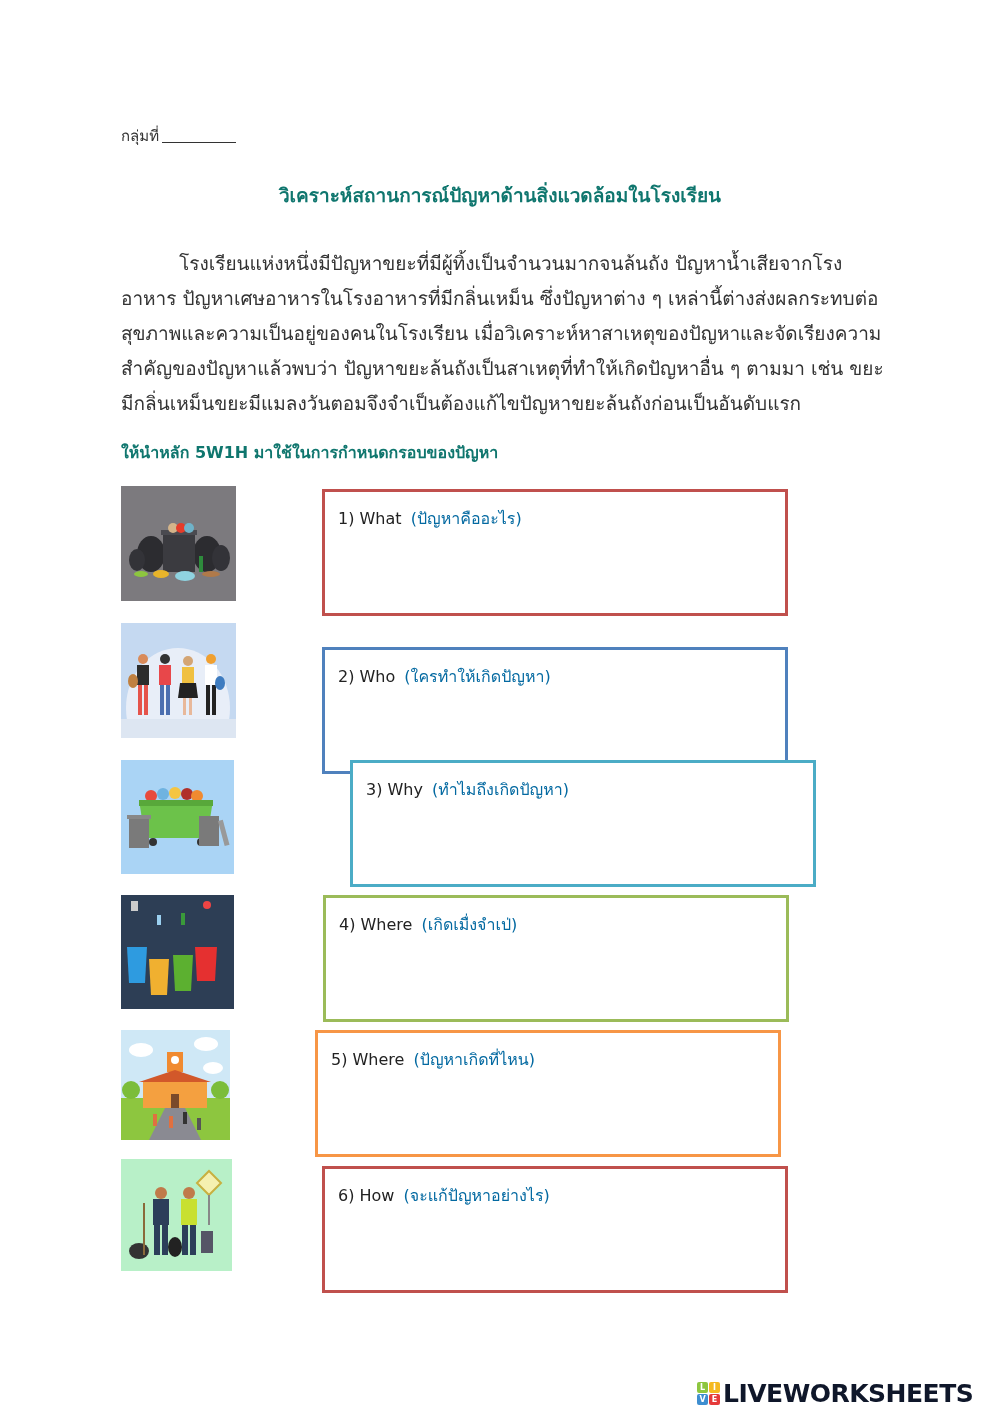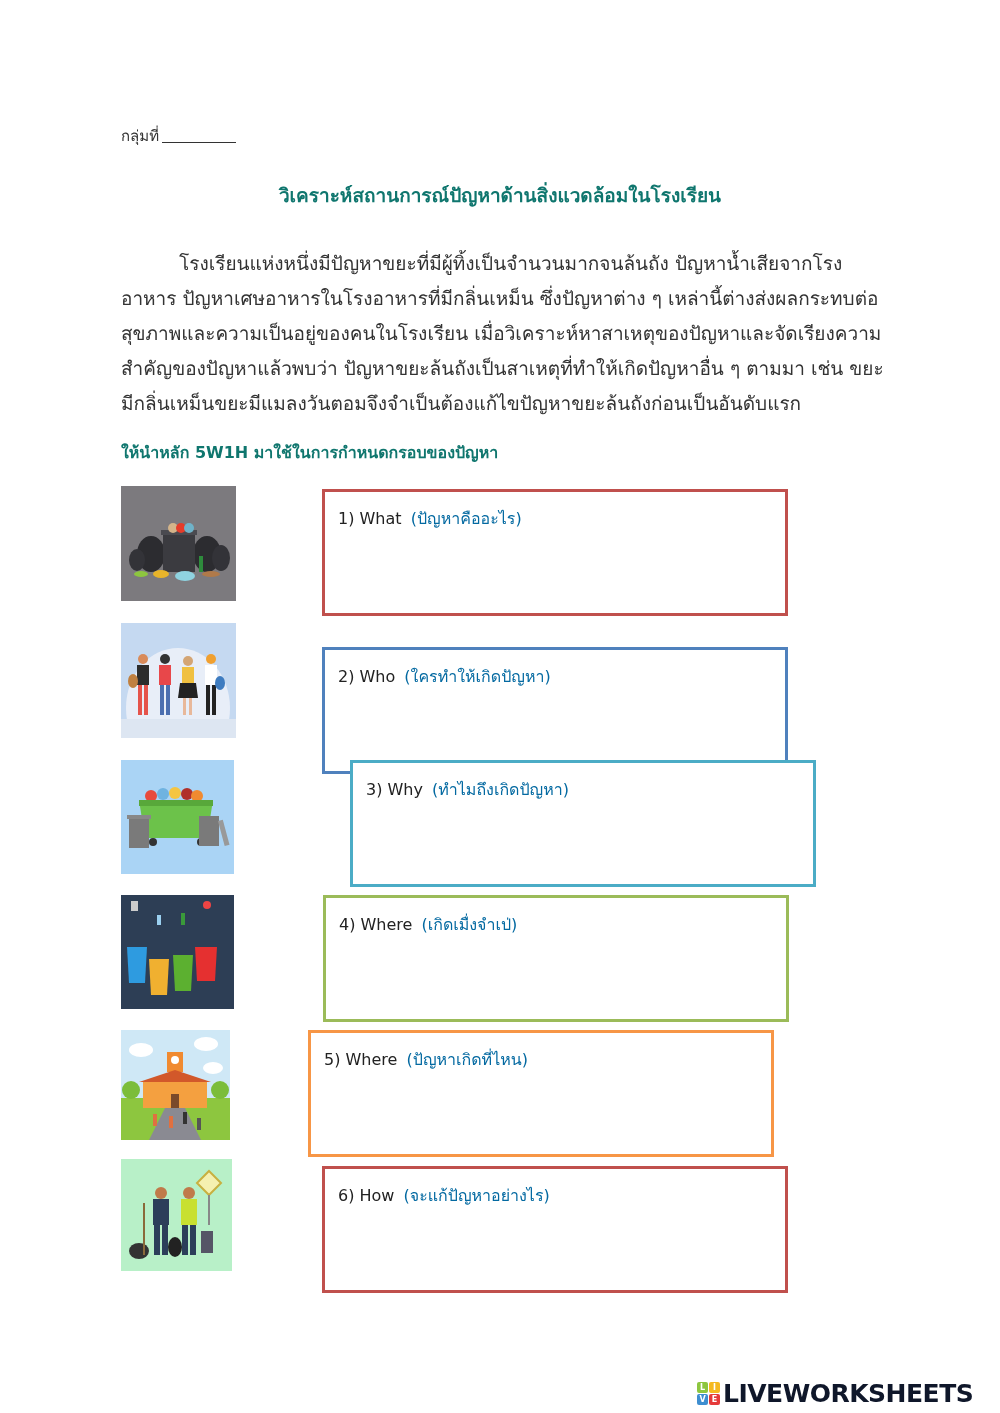--- a/index.html
+++ b/index.html
@@ -211,21 +211,21 @@
     <path d="M18 52 L54 40 L90 52 Z" fill="#d2582a"></path>
     <rect x="22" y="52" width="64" height="26" fill="#f4a040"></rect>
     <rect x="50" y="64" width="8" height="14" fill="#7a4a2a"></rect>
     <path d="M44 78 L64 78 L80 110 L28 110 Z" fill="#8a8a92"></path>
     <rect x="32" y="84" width="4" height="12" fill="#e07040"></rect>
     <rect x="48" y="86" width="4" height="12" fill="#e07040"></rect>
     <rect x="62" y="82" width="4" height="12" fill="#333"></rect>
     <rect x="76" y="88" width="4" height="12" fill="#555"></rect>
   </svg>
 </div>
-<div class="answer-box" style="top:1030px; border-color:#f79646; left:308px;padding-left:48px;">
+<div class="answer-box" style="top:1030px; border-color:#f79646; left:315px;padding-left:48px;">
   <div class="box-label">
     <span>5)</span>
     <span class="en">Where</span>
     <span class="th">(ปัญหาเกิดที่ไหน)</span>
   </div>
   <textarea class="box-input" style=""></textarea>
 </div>
 
 <div class="row-img" style="top:1159px; width:111px; height:112px;">
   <svg viewBox="0 0 111 112">

